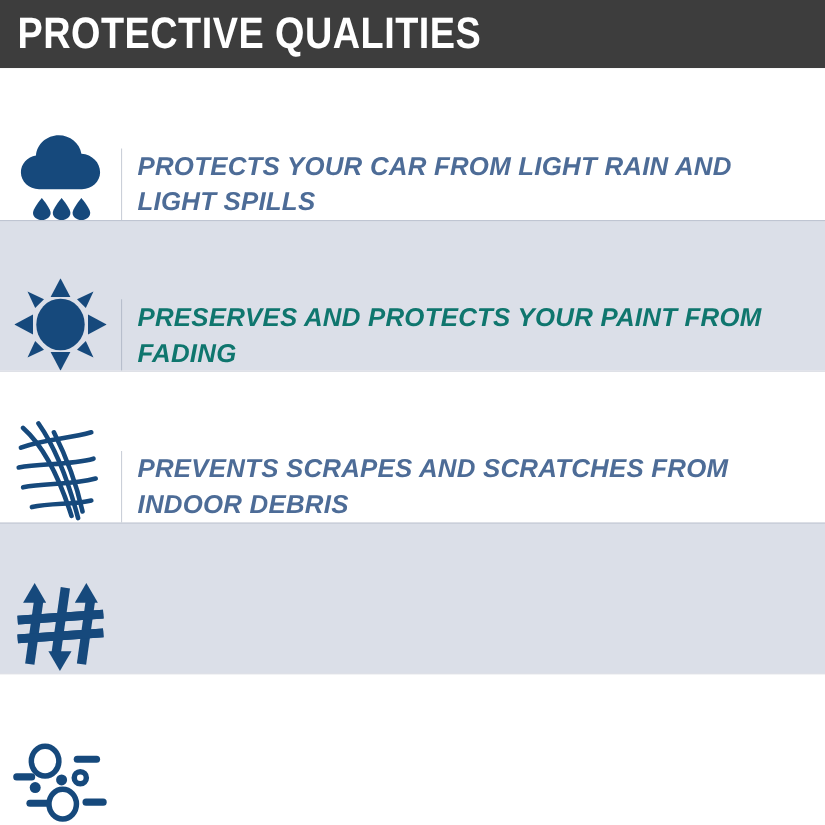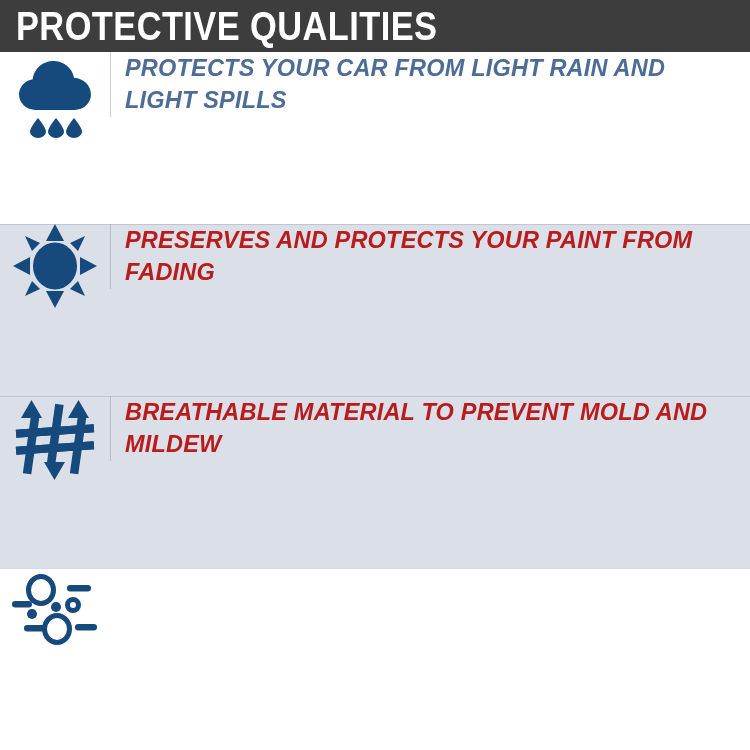--- a/index.html
+++ b/index.html
@@ -10,21 +10,21 @@
   #infographic {
     position: relative;
     width: 750px;
     height: 750px;
     background: #ffffff;
     font-family: "Liberation Sans", sans-serif;
     overflow: hidden;
   }
   
   .header-bar {
-    height: 52px;
+    height: 62px;
     background: #3d3d3d;
     display: flex;
     align-items: center;
     padding: 0 0 0 16px;
     box-sizing: border-box;
   }
   .header-title {
     color: #ffffff;
     font-family: "Liberation Sans Narrow", "Liberation Sans", sans-serif;
     font-weight: bold;
@@ -37,21 +37,21 @@
   }
   
   .rows {
     height: 688px;
     display: flex;
     flex-direction: column;
   }
   .row {
     flex: 1 1 0;
     display: flex;
-    align-items: flex-start;
+    align-items: flex-end;
     position: relative;
     min-height: 0;
   }
   .row.alt {
     background: #dbdfe8;
   }
   .row.plain {
     background: #ffffff;
   }
   
@@ -89,21 +89,21 @@
     font-style: italic;
     font-size: 23.5px;
     line-height: 1.38;
     letter-spacing: 0.2px;
     text-transform: uppercase;
   }
   .text-blue .row-text {
     color: #4d6c97;
   }
   .text-dark .row-text {
-    color: #b91c1c;
+    color: #0f766e;
   }
 </style>
 </head>
 <body>
 
 <div id="infographic">
 
   <div class="header-bar">
     <div class="header-title">PROTECTIVE QUALITIES</div>
   </div>
@@ -140,20 +140,38 @@
             <polygon points="12,72 19,57 27,65"></polygon>
             <polygon points="72,72 57,65 65,57"></polygon>
           </g>
         </svg>
       </div>
       <div class="text-cell">
         <div class="row-text">PRESERVES AND PROTECTS YOUR PAINT FROM FADING</div>
       </div>
     </div>
 
+    <div class="row plain text-blue">
+      <div class="icon-cell">
+        <svg width="84" height="96" viewBox="0 0 84 96">
+          <g fill="none" stroke="#16497c" stroke-width="4.2" stroke-linecap="round">
+            <path d="M8 10 C26 26, 40 52, 52 90"></path>
+            <path d="M22 6 C36 26, 48 54, 58 92"></path>
+            <path d="M36 14 C46 34, 56 58, 62 86"></path>
+            <path d="M6 28 C26 20, 50 20, 70 14"></path>
+            <path d="M4 46 C24 42, 50 44, 72 38"></path>
+            <path d="M8 64 C28 60, 52 62, 74 56"></path>
+            <path d="M16 82 C34 78, 54 80, 70 76"></path>
+          </g>
+        </svg>
+      </div>
+      <div class="text-cell">
+        <div class="row-text">PREVENTS SCRAPES AND SCRATCHES FROM INDOOR DEBRIS</div>
+      </div>
+    </div>
 
     <div class="row alt text-dark">
       <div class="icon-cell">
         <svg width="86" height="86" viewBox="0 0 86 86">
           <g fill="#16497c">
 
             <rect x="4" y="31" width="78" height="8" transform="rotate(-4 43 35)"></rect>
             <rect x="4" y="48" width="78" height="8" transform="rotate(-4 43 52)"></rect>
 
             <rect x="15" y="18" width="8.5" height="60" transform="rotate(8 19 48)"></rect>
@@ -162,23 +180,20 @@
             <rect x="39" y="8" width="8.5" height="60" transform="rotate(8 43 38)"></rect>
             <polygon points="42.5,84 53,66 32,66"></polygon>
 
             <rect x="62" y="18" width="8.5" height="60" transform="rotate(8 66 48)"></rect>
             <polygon points="66.5,4 77,22 56,22"></polygon>
 
             <rect x="4" y="31" width="78" height="8" transform="rotate(-4 43 35)"></rect>
             <rect x="4" y="48" width="78" height="8" transform="rotate(-4 43 52)"></rect>
           </g>
         </svg>
-      </div>
-      <div class="text-cell">
-        <div class="row-text">BREATHABLE MATERIAL TO PREVENT MOLD AND MILDEW</div>
       </div>
     </div>
 
     <div class="row plain text-blue">
       <div class="icon-cell">
         <svg width="90" height="80" viewBox="0 0 90 80">
           <g fill="none" stroke="#16497c" stroke-width="5" stroke-linecap="round">
             <ellipse cx="31" cy="22" rx="12.5" ry="13.5"></ellipse>
             <ellipse cx="47" cy="61" rx="12.5" ry="13.5"></ellipse>
             <circle cx="63" cy="37" r="5.5"></circle>

